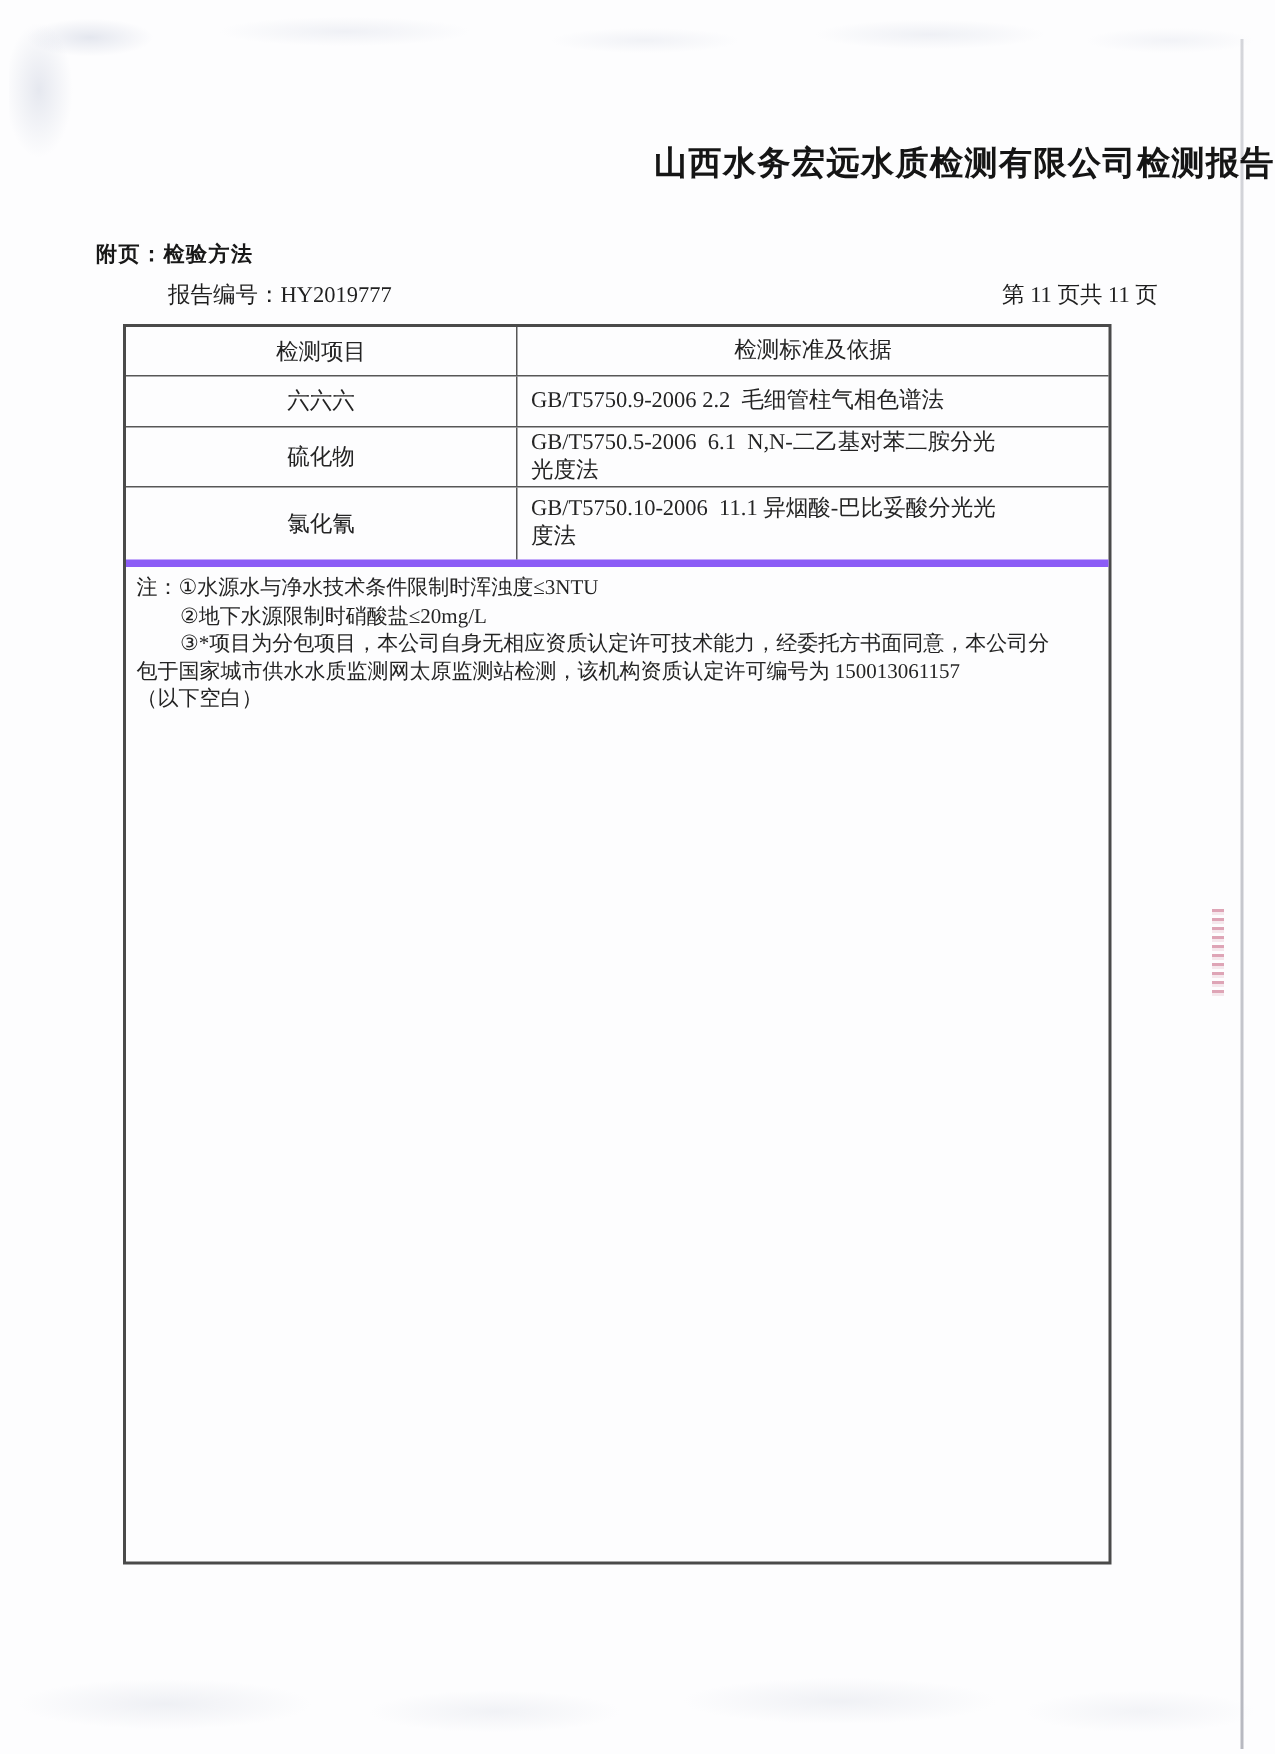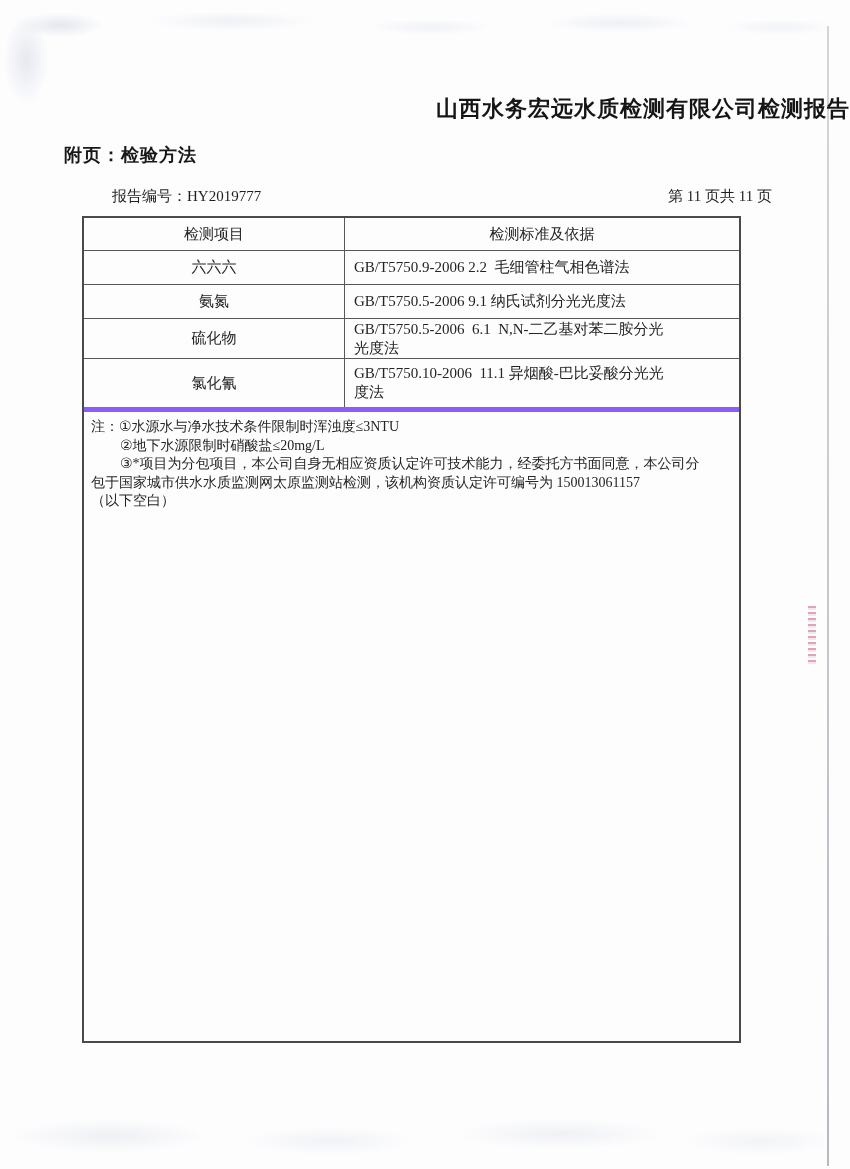--- a/index.html
+++ b/index.html
@@ -44,23 +44,23 @@
     filter:blur(.4px);
   }
   
   .doc-title {
     position:absolute; top:94px; left:0; width:850px;
     text-align:right;
     font-family:"Liberation Sans","DejaVu Sans",sans-serif;
     font-weight:bold; font-size:22px; letter-spacing:1px; color:#151515;
   }
   .doc-subtitle {
-    position:absolute; top:143px; left:64px;
+    position:absolute; top:161px; left:64px;
     font-family:"Liberation Sans","DejaVu Sans",sans-serif;
-    font-weight:bold; font-size:18px; letter-spacing:1px; color:#181818;
+    font-weight:bold; font-size:14px; letter-spacing:1px; color:#181818;
   }
   .meta-row { position:absolute; top:187px; left:0; width:850px; height:22px; font-size:15px;margin-left:40px; }
   .report-no { position:absolute; left:72px; top:0; }
   .page-indicator { position:absolute; left:628px; top:0; }
   
   .report-table {
     position:absolute; left:82px; top:216px; width:659px; height:827px;
     border:2px solid #4a4a4a;
     font-size:15px; color:#242424;
   }
@@ -116,24 +116,20 @@
   <div class="t-row first h-header">
     <div class="c1">检测项目</div>
     <div class="c2 hdr">检测标准及依据</div>
   </div>
 
   <div class="t-row h-r1">
     <div class="c1">六六六</div>
     <div class="c2">GB/T5750.9-2006 2.2  毛细管柱气相色谱法</div>
   </div>
 
-  <div class="t-row h-r2">
-    <div class="c1">氨氮</div>
-    <div class="c2">GB/T5750.5-2006 9.1 纳氏试剂分光光度法</div>
-  </div>
 
   <div class="t-row h-r3">
     <div class="c1">硫化物</div>
     <div class="c2">GB/T5750.5-2006  6.1  N,N-二乙基对苯二胺分光
 光度法</div>
   </div>
 
   <div class="t-row h-r4">
     <div class="c1">氯化氰</div>
     <div class="c2">GB/T5750.10-2006  11.1 异烟酸-巴比妥酸分光光

